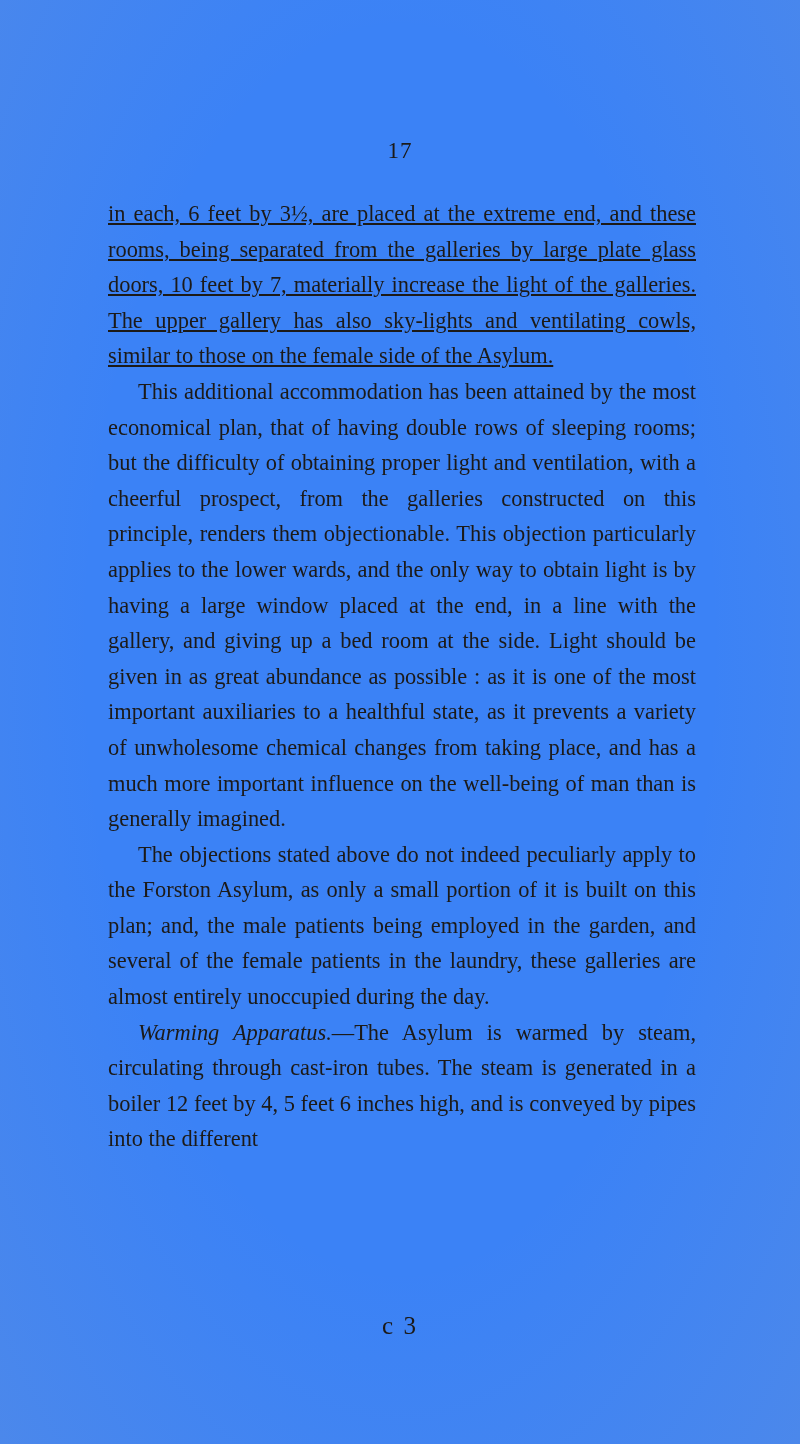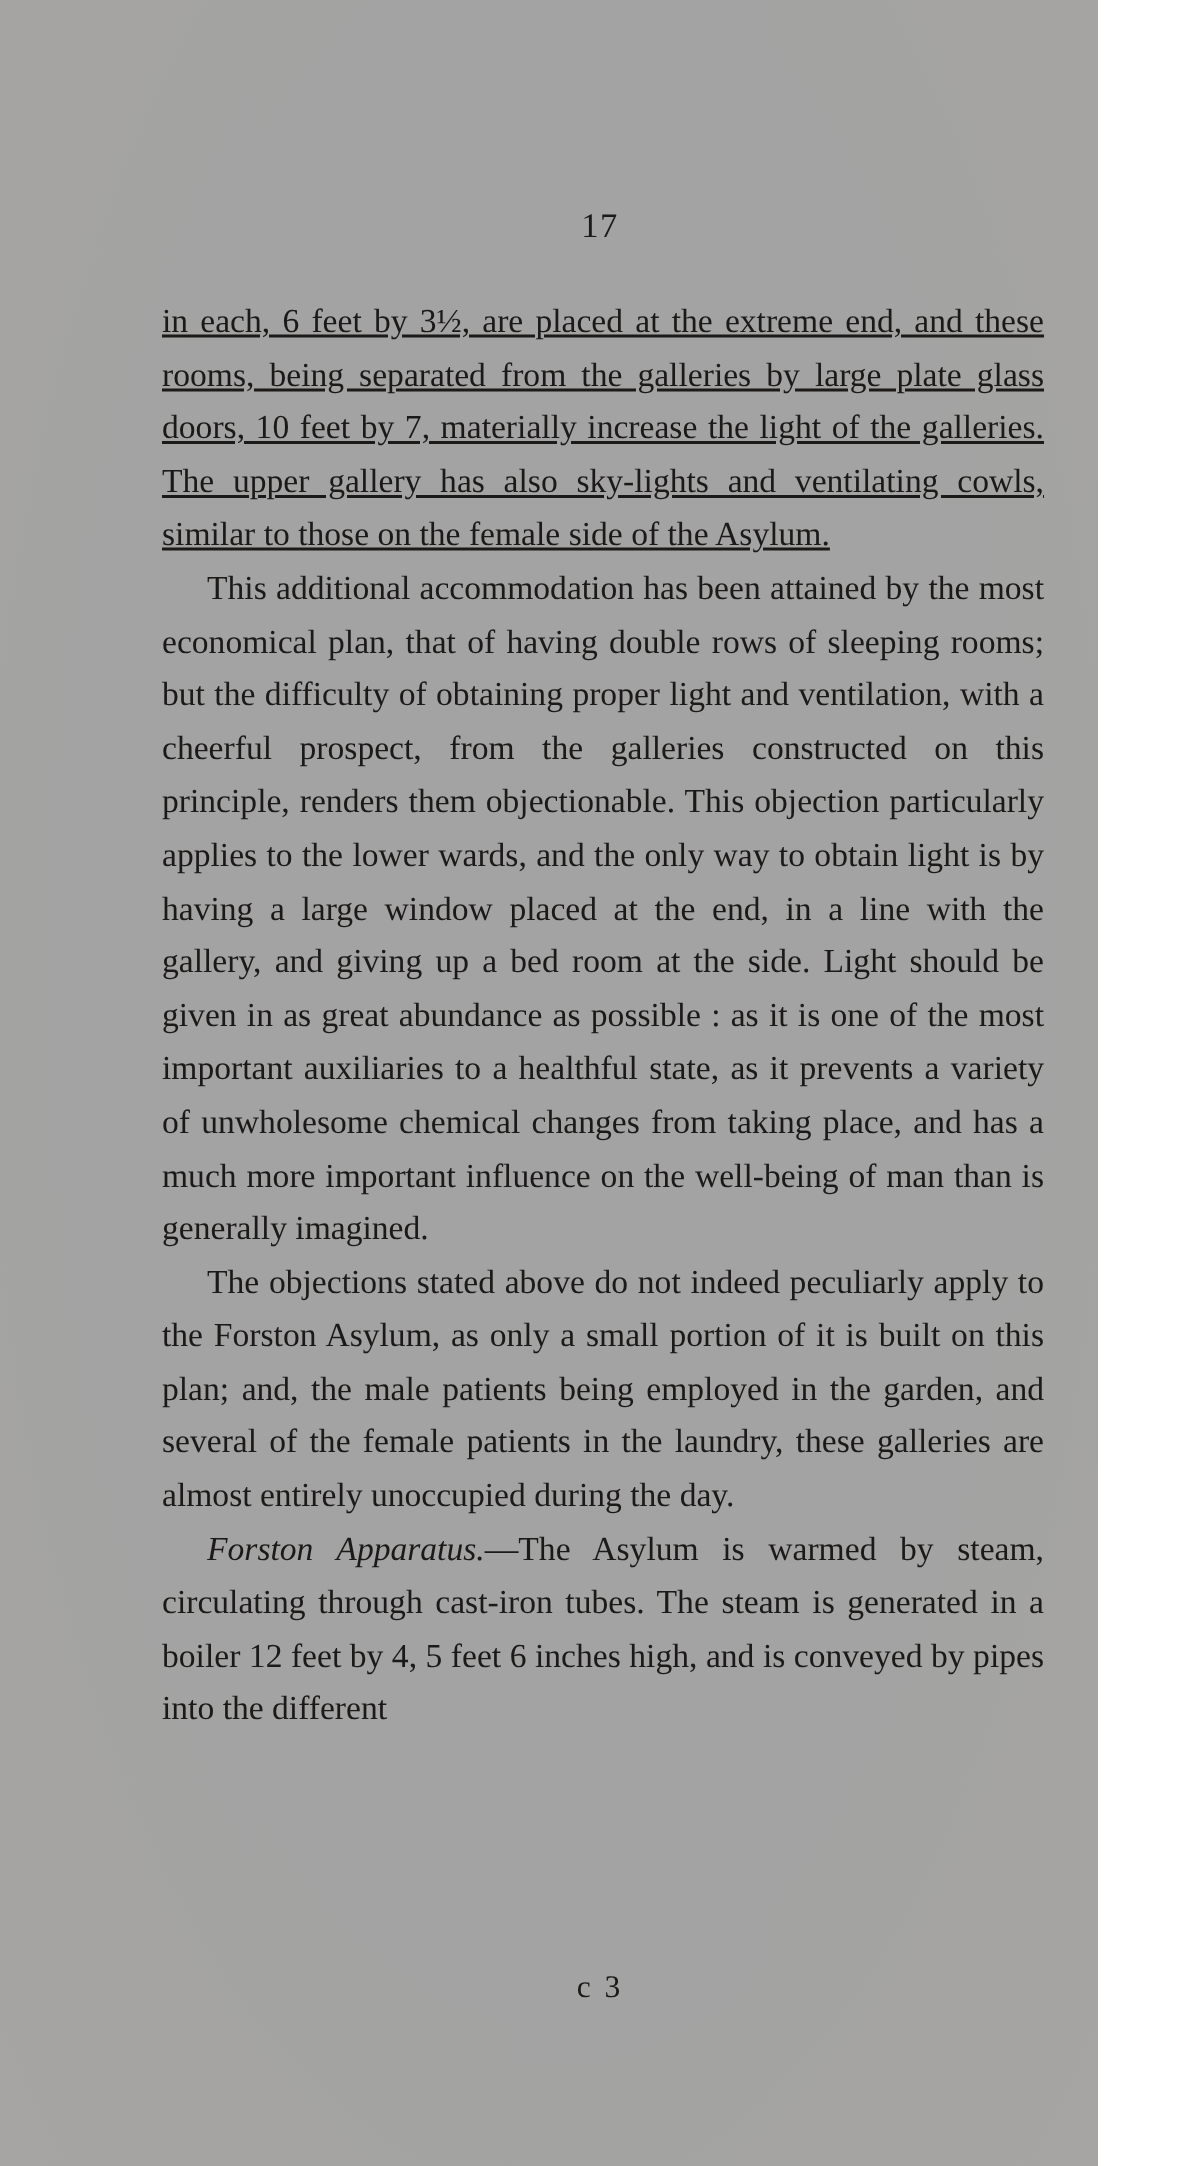--- a/index.html
+++ b/index.html
@@ -12,23 +12,23 @@
     height: 1444px;
     font-family: "Liberation Serif", serif;
     color: #1c1a18;
     position: relative;
     overflow: hidden;
   }
   .page {
     position: absolute;
     left: 0;
     top: 0;
-    width: 732px;
+    width: 800px;
     height: 1444px;
-    background: #a3a3a3;
+    background: #3b82f6;
   }
   
   .page::before {
     content: "";
     position: absolute;
     left: 0; top: 0; right: 0; bottom: 0;
     background:
       radial-gradient(ellipse at 50% 45%, rgba(255,255,255,0) 55%, rgba(185,175,160,0.13) 100%);
     pointer-events: none;
   }
@@ -61,38 +61,38 @@
   }
   .ital {
     font-style: italic;
   }
   .signature {
     position: absolute;
     top: 1312px;
     left: 0;
     width: 800px;
     text-align: center;
-    font-size: 21px;
+    font-size: 25px;
     letter-spacing: 2px;
   }
 </style>
 </head>
 <body>
 
 <div class="page">
 
   <div class="page-number">17</div>
 
   <div class="body-text">
 
     <p class="first">in each, 6 feet by 3½, are placed at the extreme end, and these rooms, being separated from the galleries by large plate glass doors, 10 feet by 7, materially increase the light of the galleries. The upper gallery has also sky-lights and ventilating cowls, similar to those on the female side of the Asylum.</p>
 
     <p>This additional accommodation has been attained by the most economical plan, that of having double rows of sleeping rooms; but the difficulty of obtaining proper light and ventilation, with a cheerful prospect, from the galleries constructed on this principle, renders them objectionable. This objection particularly applies to the lower wards, and the only way to obtain light is by having a large window placed at the end, in a line with the gallery, and giving up a bed room at the side. Light should be given in as great abundance as possible : as it is one of the most important auxiliaries to a healthful state, as it prevents a variety of unwholesome chemical changes from taking place, and has a much more important influence on the well-being of man than is generally imagined.</p>
 
     <p>The objections stated above do not indeed peculiarly apply to the Forston Asylum, as only a small portion of it is built on this plan; and, the male patients being employed in the garden, and several of the female patients in the laundry, these galleries are almost entirely unoccupied during the day.</p>
 
-    <p><span class="ital">Forston Apparatus.</span><span>—</span><span>The Asylum is warmed by steam, circulating through cast-iron tubes. The steam is generated in a boiler 12 feet by 4, 5 feet 6 inches high, and is conveyed by pipes into the different</span></p>
+    <p><span class="ital">Warming Apparatus.</span><span>—</span><span>The Asylum is warmed by steam, circulating through cast-iron tubes. The steam is generated in a boiler 12 feet by 4, 5 feet 6 inches high, and is conveyed by pipes into the different</span></p>
 
   </div>
 
   <div class="signature">c 3</div>
 
 </div>
 
 </body></html>

